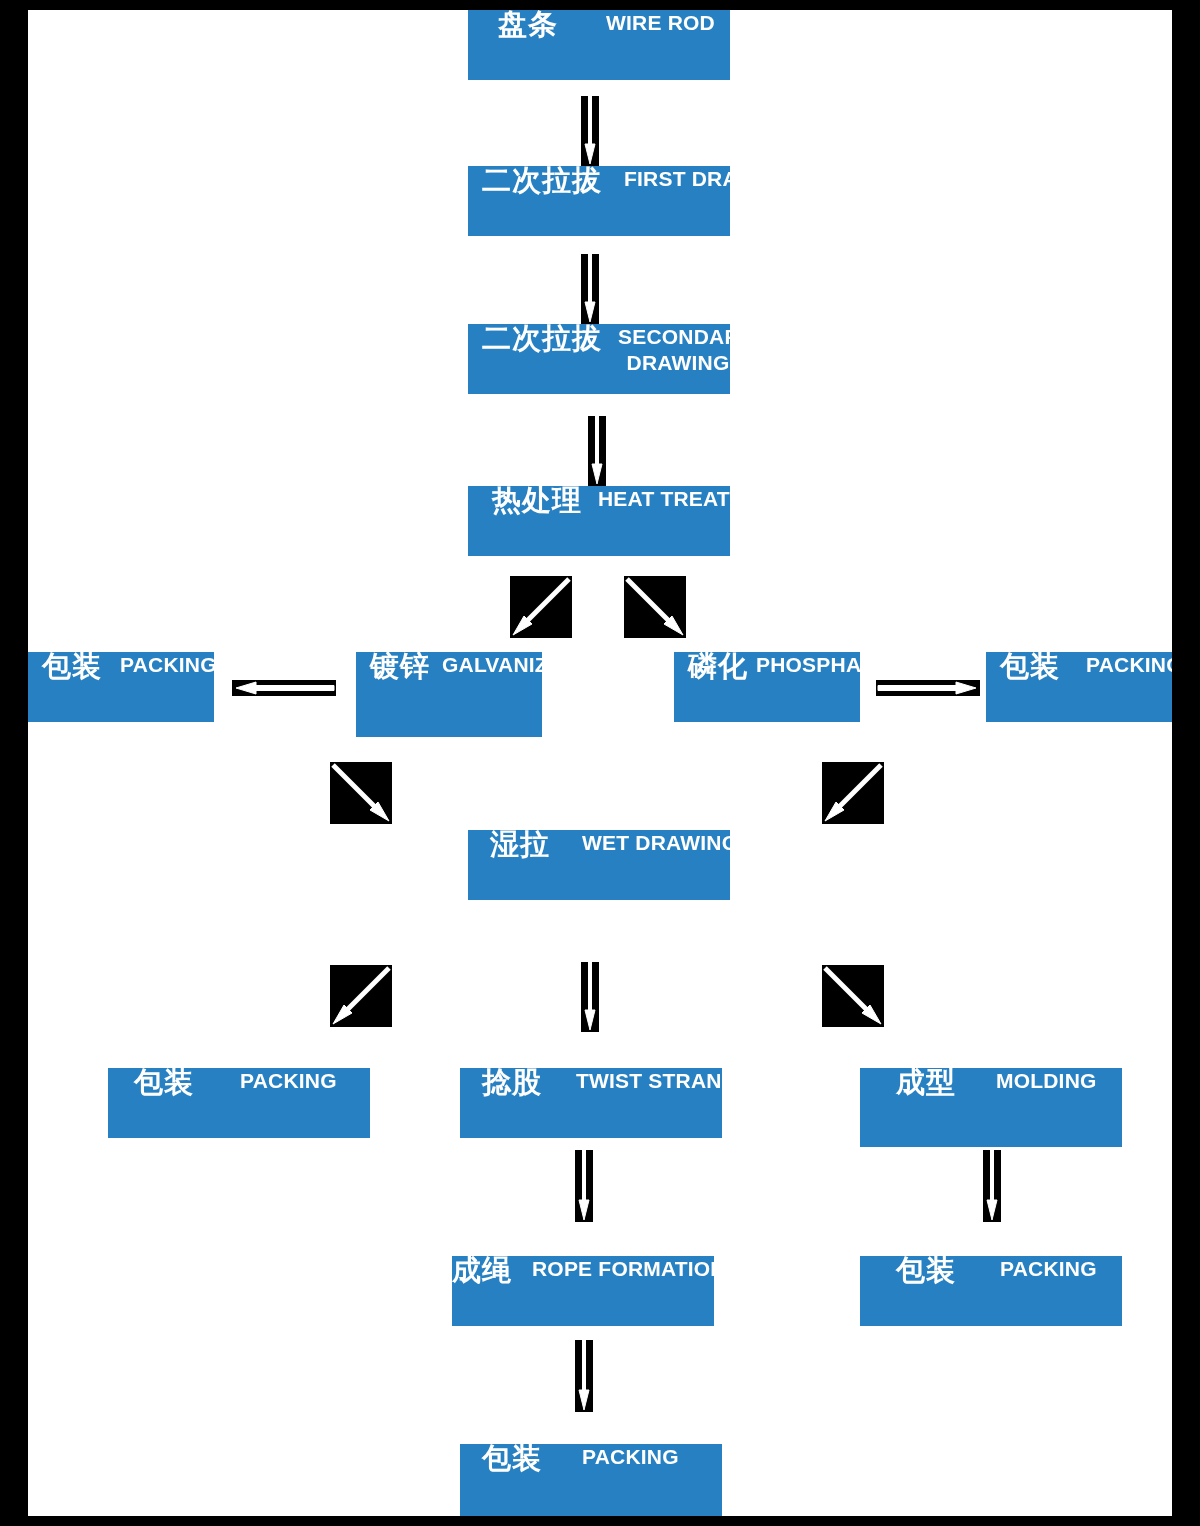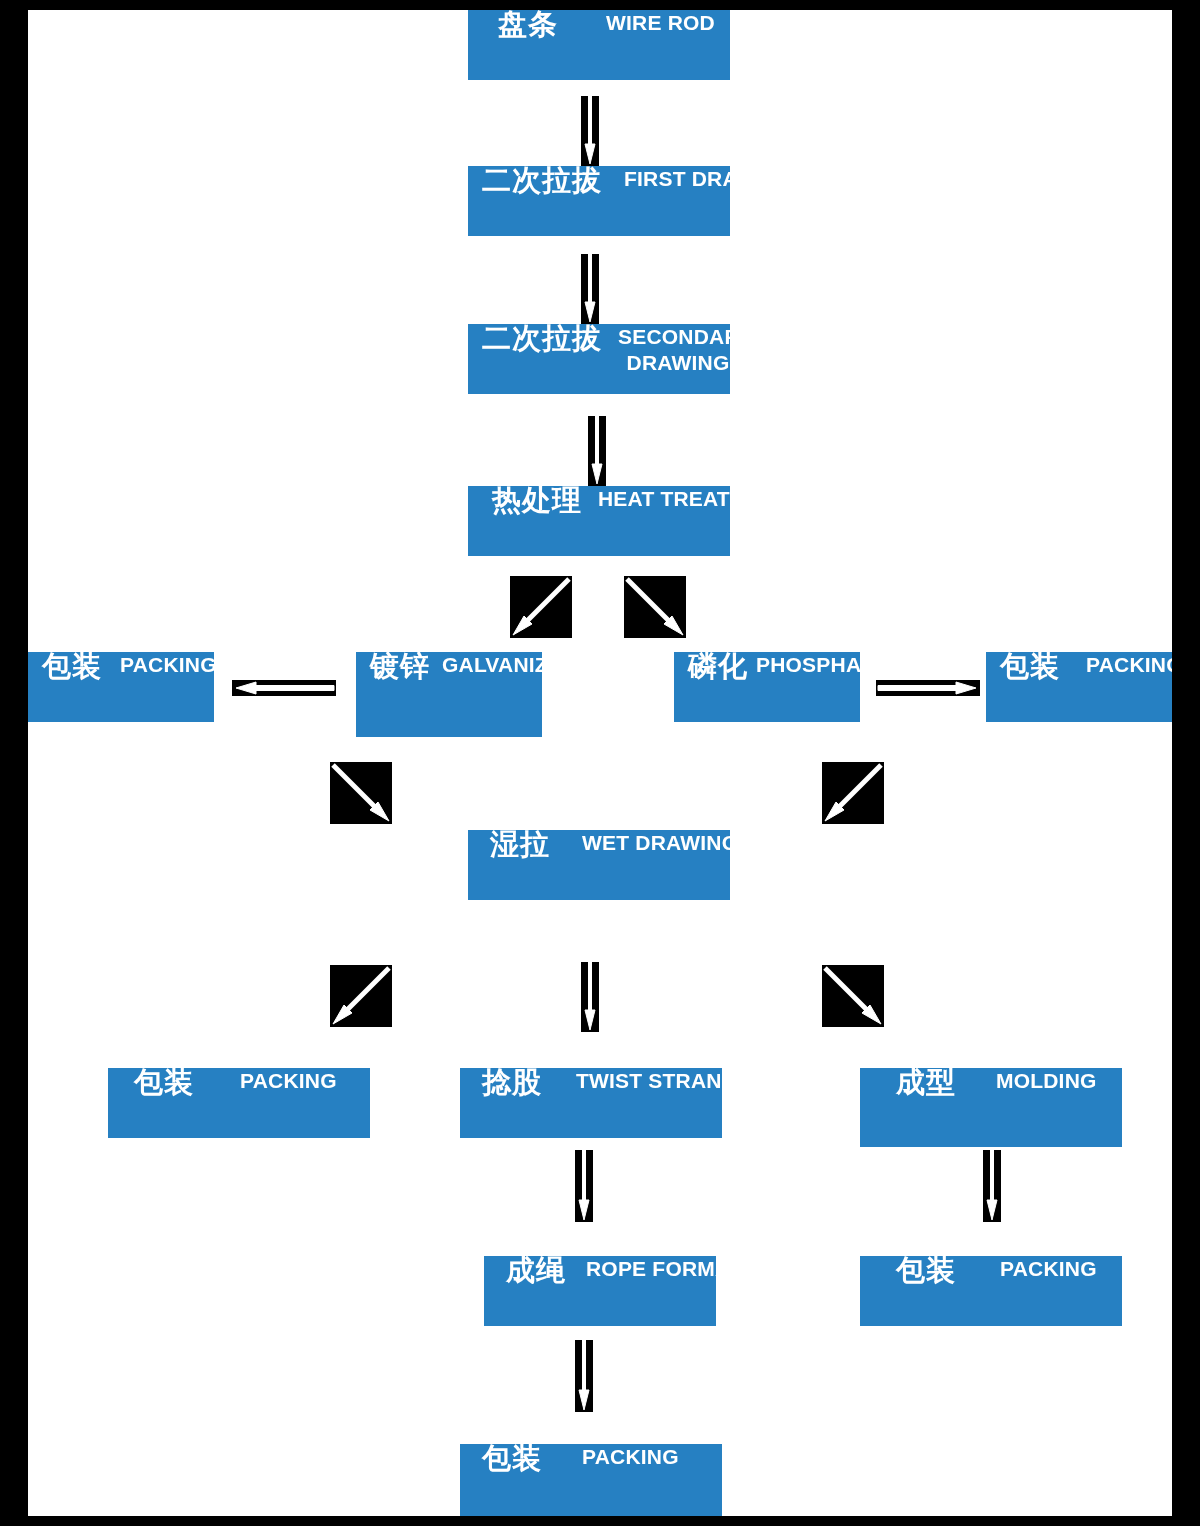--- a/index.html
+++ b/index.html
@@ -201,21 +201,21 @@
       <polygon points="7.5,0 10.5,0 10.5,50 14,50 9,70 4,50 7.5,50"></polygon>
     </svg>
   </div>
 
   <div class="arrow" style="left:955px;top:1140px;width:18px;height:72px;">
     <svg viewBox="0 0 18 72" preserveAspectRatio="none">
       <polygon points="7.5,0 10.5,0 10.5,50 14,50 9,70 4,50 7.5,50"></polygon>
     </svg>
   </div>
 
-  <div class="box" style="left:456px;top:1246px;width:232px;height:70px;padding-left:22px;">
+  <div class="box" style="left:424px;top:1246px;width:262px;height:70px;">
     <span class="cn">成绳</span>
     <span class="en" style="margin-left:20px;">ROPE FORMATION</span>
   </div>
 
   <div class="box" style="left:832px;top:1246px;width:262px;height:70px;padding-left:36px;">
     <span class="cn">包装</span>
     <span class="en" style="margin-left:44px;">PACKING</span>
   </div>
 
   <div class="arrow" style="left:547px;top:1330px;width:18px;height:72px;">

